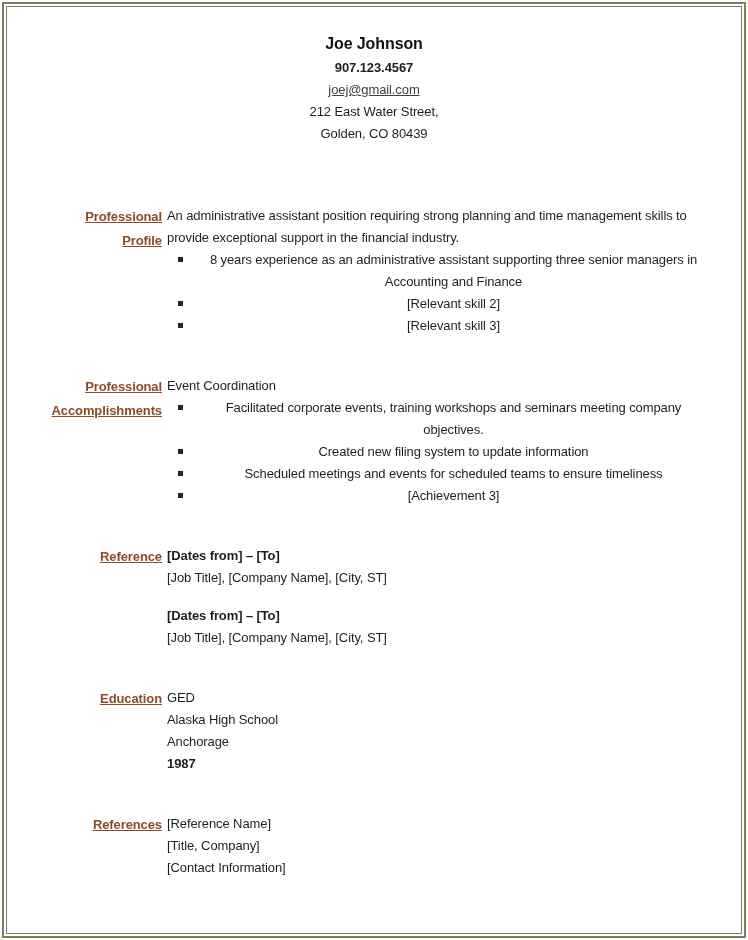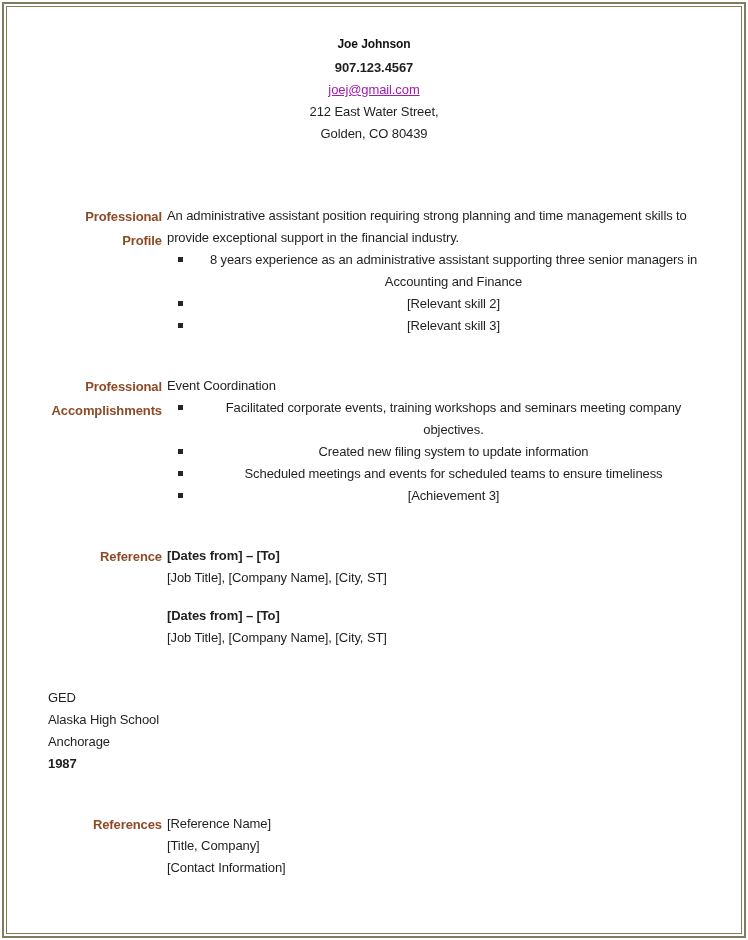--- a/index.html
+++ b/index.html
@@ -30,34 +30,34 @@
   .content {
     position: absolute;
     left: 0; top: 0; right: 0; bottom: 0;
   }
   
   .resume-header {
     text-align: center;
     padding-top: 24px;
   }
   .resume-name {
-    font-size: 12px;
+    font-size: 16px;
     font-weight: bold;
     line-height: 26px;
     color: #111111;
   }
   .resume-phone {
     font-weight: bold;
     line-height: 22px;
   }
   .resume-email-line {
     line-height: 22px;
   }
   .resume-email-line a {
-    color: #a21caf;
+    color: #404040;
     text-decoration: underline;
     cursor: pointer;
   }
   .resume-address {
     line-height: 22px;
   }
   
   .sections {
     margin-top: 60px;
     padding-left: 36px;
@@ -66,20 +66,21 @@
     display: flex;
     margin-bottom: 38px;
   }
   .sec-label {
     width: 119px;
     flex: none;
     text-align: right;
     font-weight: bold;
     color: #8c4b26;
     line-height: 24px;
+    text-decoration: underline;
   }
   .sec-body {
     margin-left: 5px;
     width: 545px;
     line-height: 22px;
   }
   .bullet-row {
     position: relative;
     padding-left: 28px;
     text-align: center;
@@ -174,20 +175,23 @@
               <div>[Job Title], [Company Name], [City, ST]</div>
             </div>
             <div class="exp-entry">
               <div class="bold">[Dates from] – [To]</div>
               <div>[Job Title], [Company Name], [City, ST]</div>
             </div>
           </div>
         </div>
 
         <div class="section">
+          <div class="sec-label">
+            <div>Education</div>
+          </div>
           <div class="sec-body">
             <div>GED</div>
             <div>Alaska High School</div>
             <div>Anchorage</div>
             <div class="bold">1987</div>
           </div>
         </div>
 
         <div class="section">
           <div class="sec-label">

